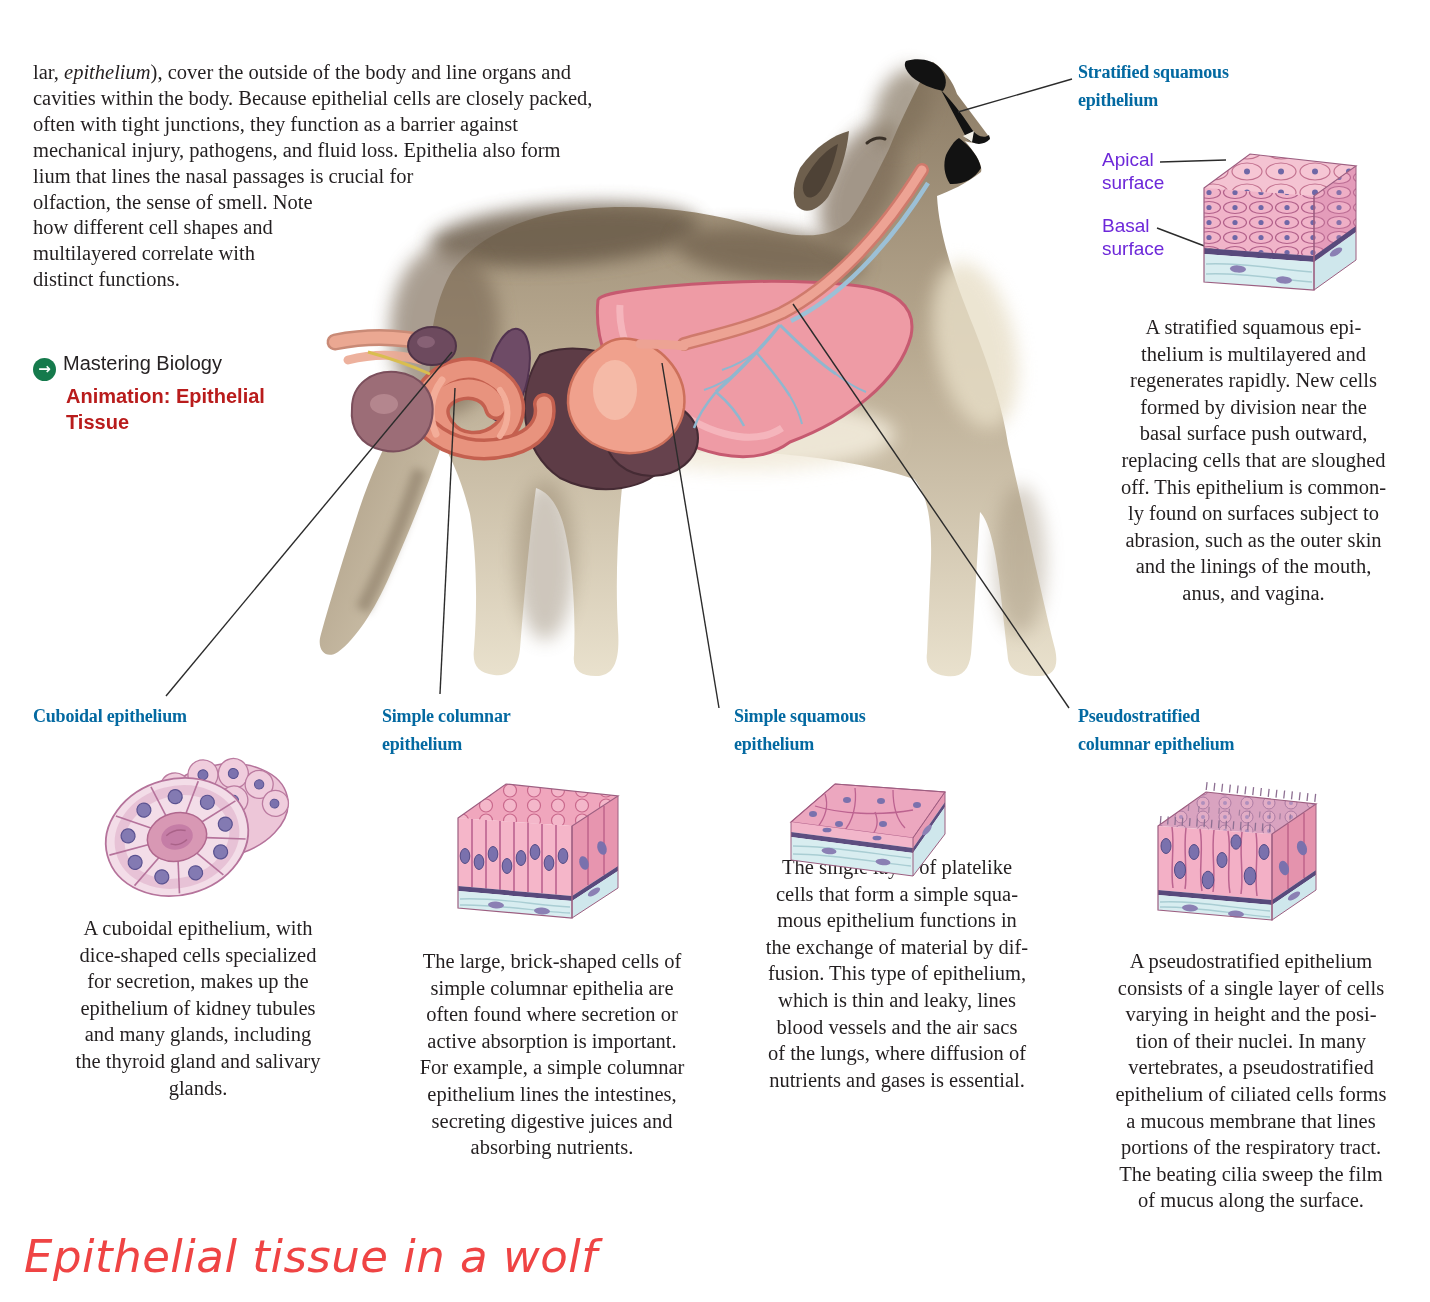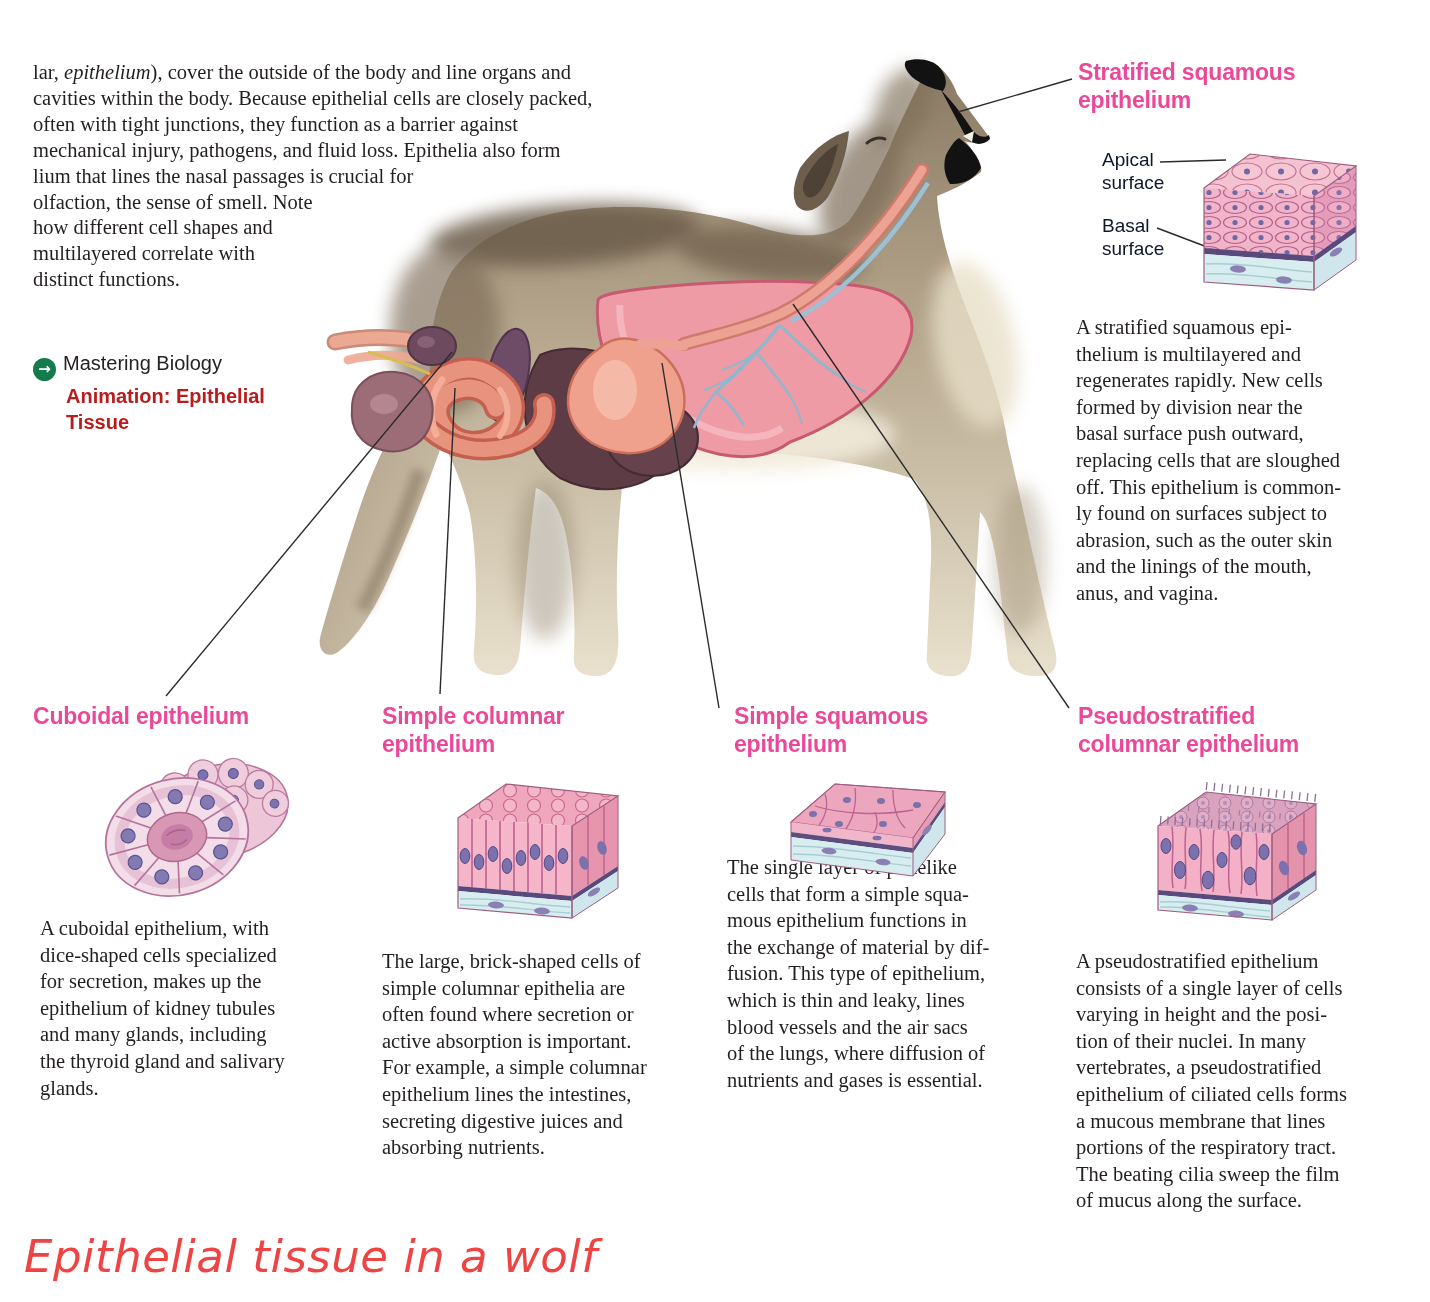--- a/index.html
+++ b/index.html
@@ -1,31 +1,31 @@
 <!DOCTYPE html>
 <html><head>
 <meta charset="utf-8">
 <style>
   html,body{margin:0;padding:0;}
   body{
     width:1430px;height:1302px;background:#ffffff;position:relative;
     font-family:"Liberation Serif", serif;color:#231f20;overflow:hidden;
   }
   .abs{position:absolute;}
-  .serif{font-size:20.5px;line-height:26.6px;white-space:pre-line;}
+  .serif{font-size:20.5px;line-height:26.6px;white-space:pre-line;text-align:center;}
   .intro-lines div{font-size:20.5px;line-height:25.9px;}
   .b{font-weight:bold;}
   .i{font-style:italic;}
   .head{
-    font-family:Liberation Sans, sans-serif;font-weight:bold;color:#ec4899;
-    font-size:23px;line-height:28px;white-space:pre-line;letter-spacing:-0.2px;
+    font-family:Liberation Serif, serif;font-weight:bold;color:#0369a1;
+    font-size:18px;line-height:28px;white-space:pre-line;letter-spacing:-0.2px;
   }
   .lbl{
     font-family:"Liberation Sans", sans-serif;font-size:19px;line-height:23px;
-    white-space:pre-line;color:#0f172a;
+    white-space:pre-line;color:#6d28d9;
   }
   .mb-title{font-family:"Liberation Sans", sans-serif;font-weight:normal;font-size:20px;color:#262223;}
   .mb-link{
     font-family:"Liberation Sans", sans-serif;font-weight:bold;font-size:20px;
     line-height:26px;color:#b91c1c;white-space:pre-line;text-decoration:none;display:block;
   }
   .mb-icon{
     display:inline-block;width:23px;height:23px;border-radius:50%;background:#157a4c;
     color:#fff;text-align:center;line-height:23px;font-size:15px;
     font-family:"DejaVu Sans", sans-serif;font-weight:bold;vertical-align:-4px;margin-right:7px;
@@ -174,21 +174,21 @@
 anus, and vagina.</div>
 
 <div class="abs head" style="left:33px;top:702px;width:330px">Cuboidal epithelium</div>
 <div class="abs head" style="left:382px;top:702px;width:300px">Simple columnar
 epithelium</div>
 <div class="abs head" style="left:734px;top:702px;width:300px">Simple squamous
 epithelium</div>
 <div class="abs head" style="left:1078px;top:702px;width:340px">Pseudostratified
 columnar epithelium</div>
 
-<div class="abs serif" style="left:40px;top:915px;width:330px">A cuboidal epithelium, with
+<div class="abs serif" style="left:33px;top:915px;width:330px">A cuboidal epithelium, with
 dice-shaped cells specialized
 for secretion, makes up the
 epithelium of kidney tubules
 and many glands, including
 the thyroid gland and salivary
 glands.</div>
 <div class="abs serif" style="left:382px;top:948px;width:340px">The large, brick-shaped cells of
 simple columnar epithelia are
 often found where secretion or
 active absorption is important.

